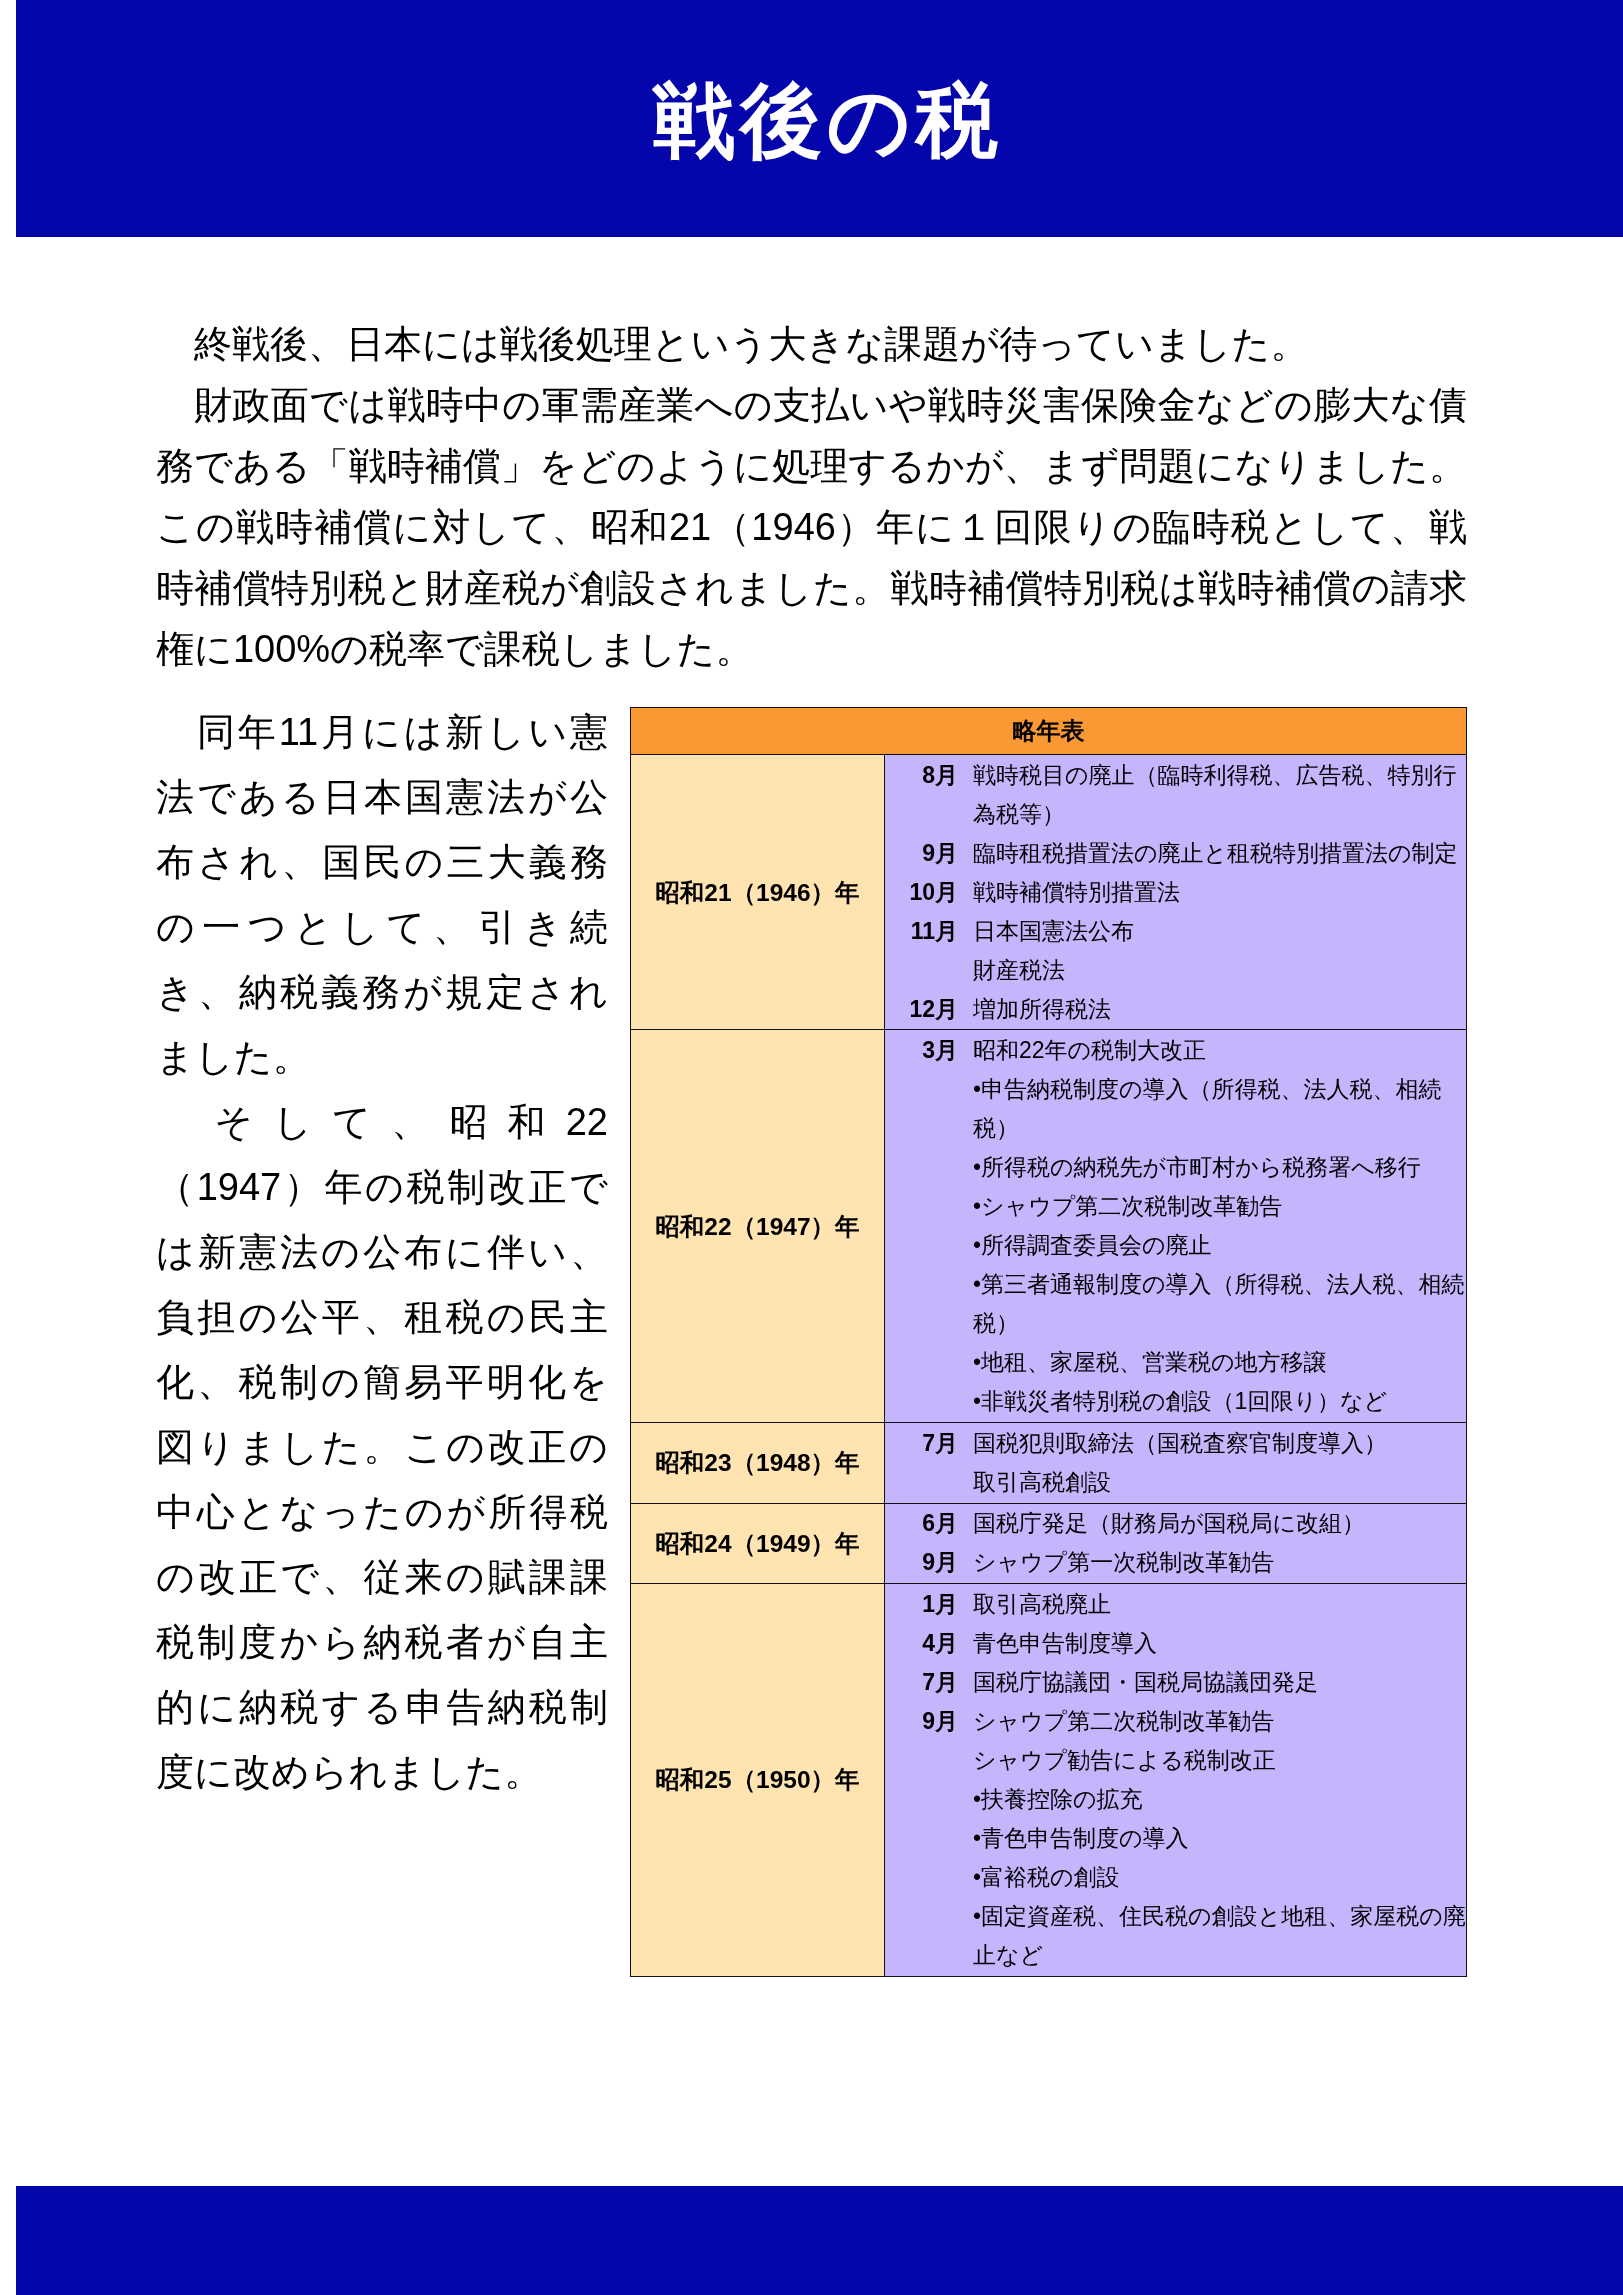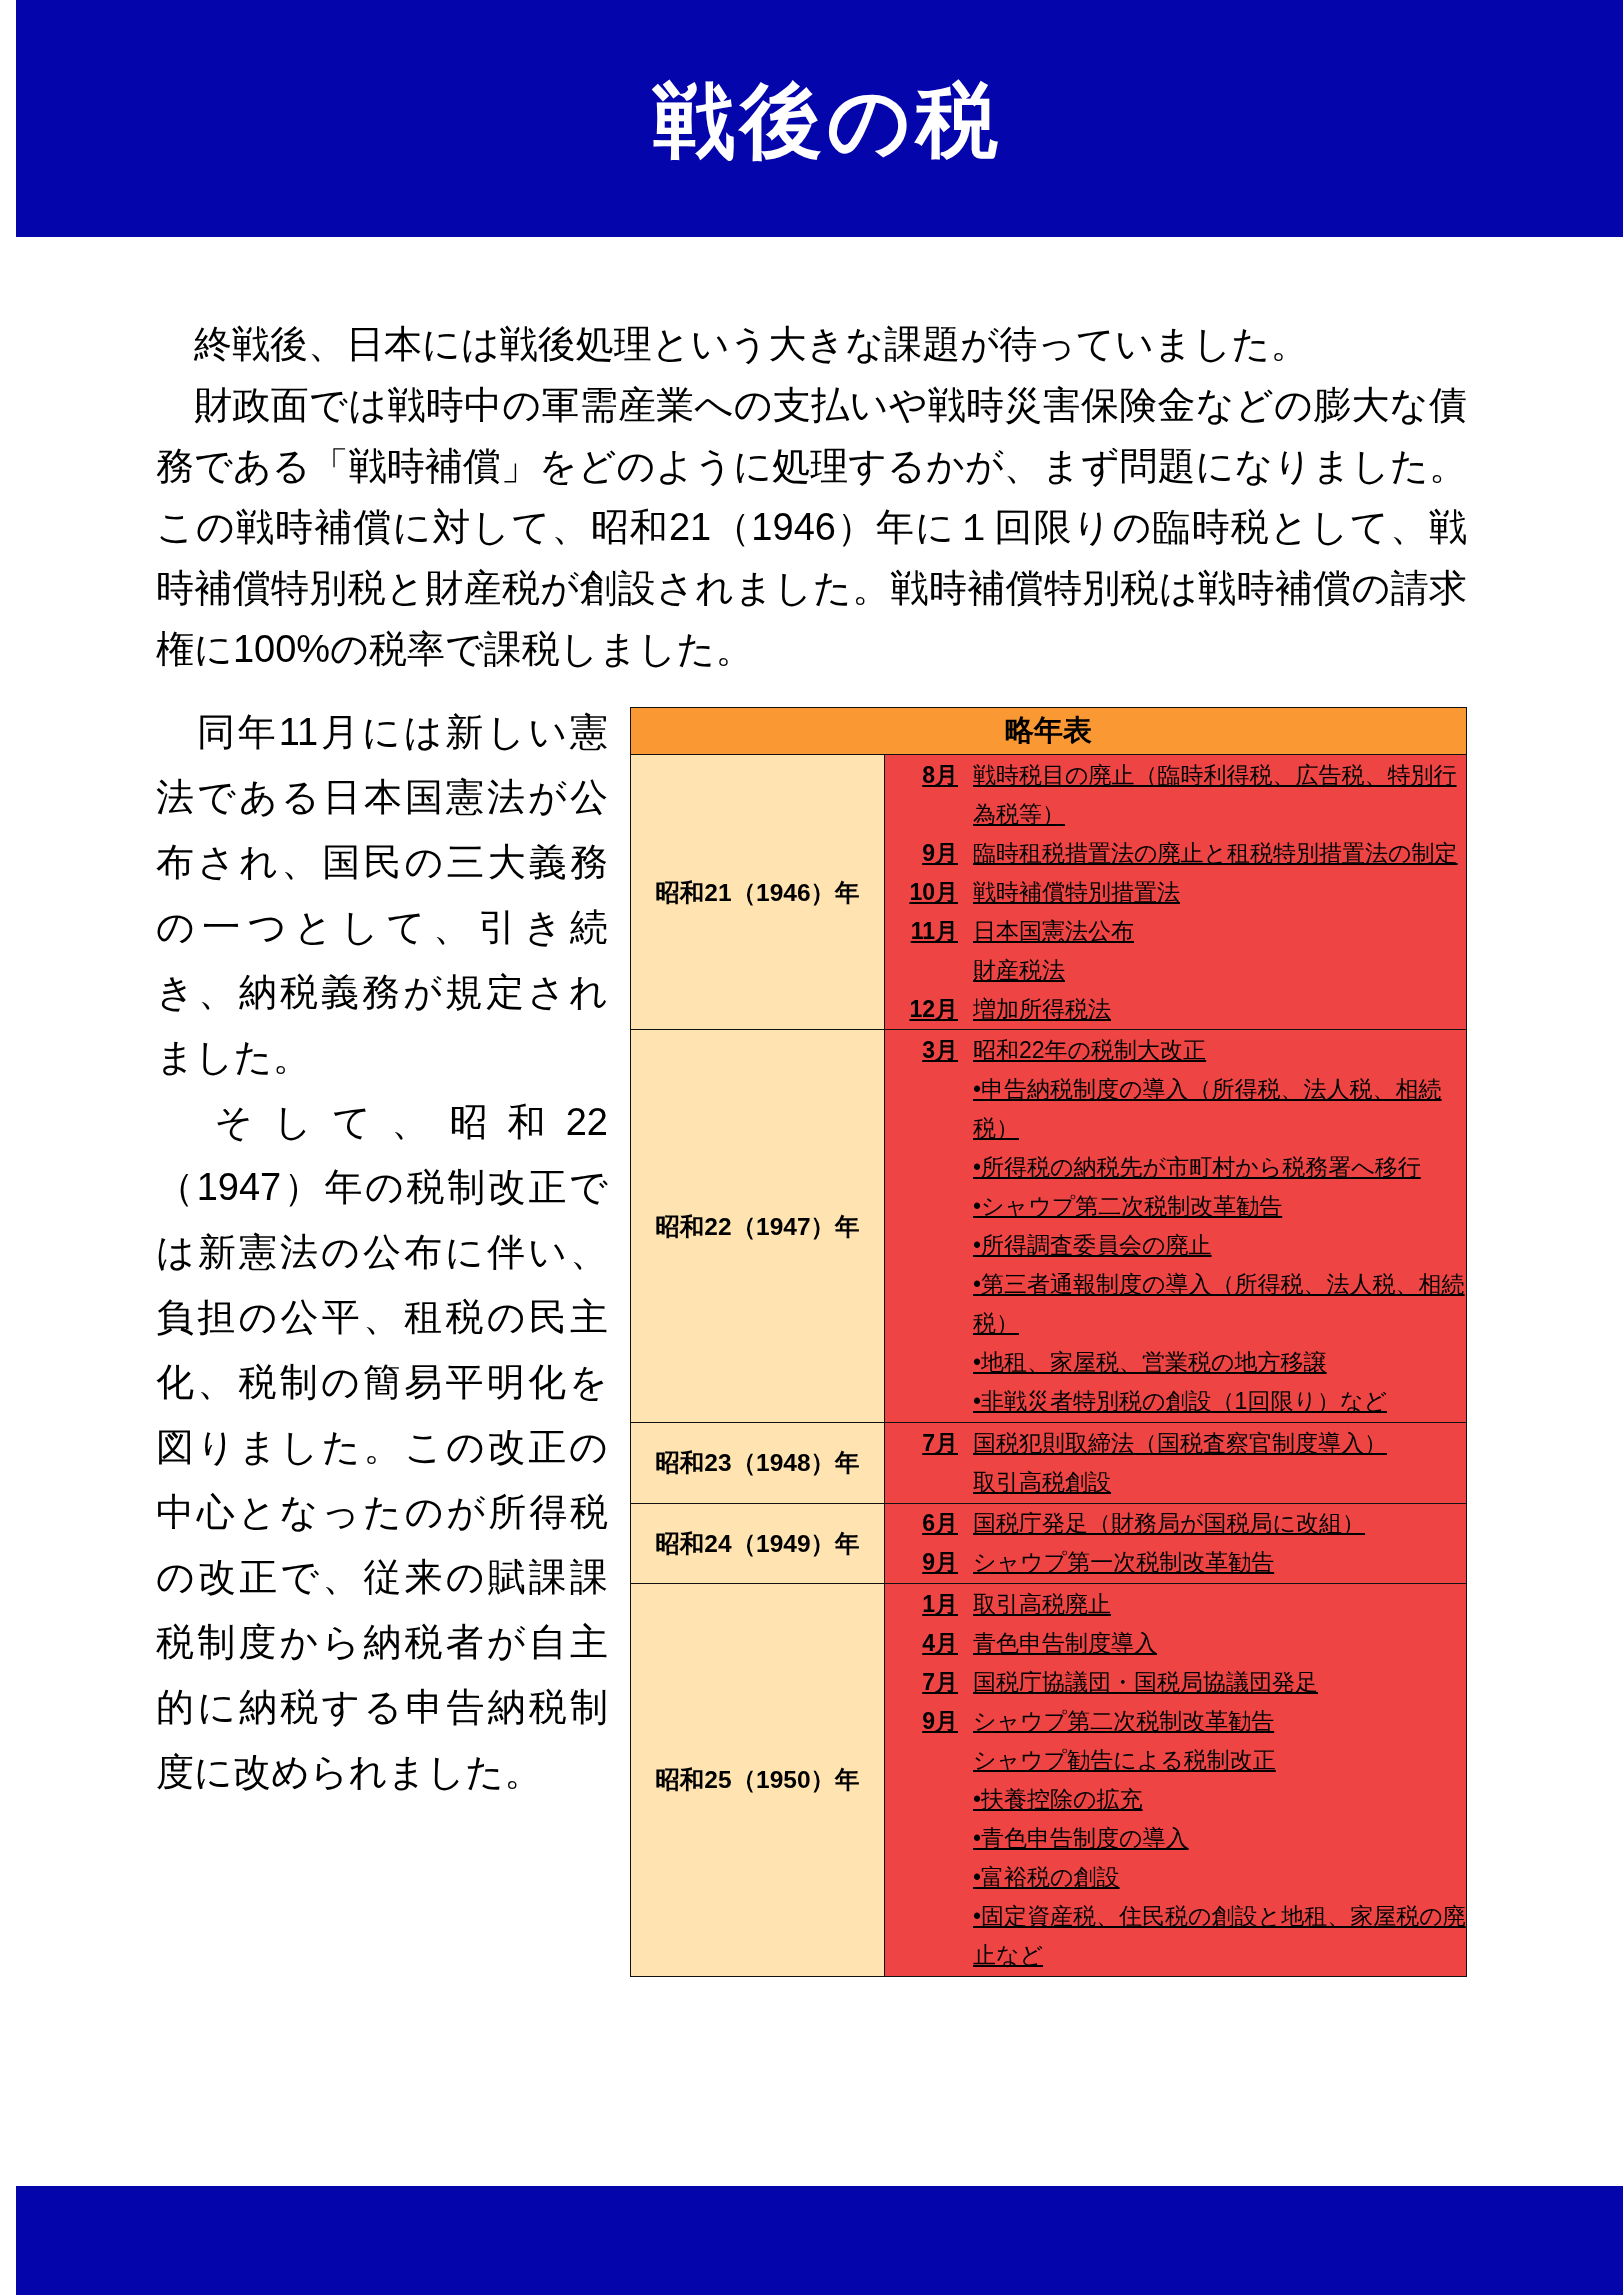--- a/index.html
+++ b/index.html
@@ -36,28 +36,28 @@
     text-justify:inter-ideograph;
   }
 
   .chron{
     float:right;width:837px;margin-left:22px;margin-top:6.8px;
     border-collapse:collapse;background:#ffffff;
     box-shadow:8.5px 10px 6px rgba(125,125,125,0.55);
   }
   .chron th{
     background:var(--orange);border:1.7px solid #111;
-    font-size:29px;font-weight:bold;height:47px;text-align:center;
+    font-size:24px;font-weight:bold;height:47px;text-align:center;
   }
   .chron td{border:1.7px solid #111;vertical-align:middle;}
   .chron td.year{
     background:var(--cream);width:254px;text-align:center;
     font-weight:bold;font-size:24.5px;
   }
-  .chron td.events{padding:0.8px 0;background:#ef4444;text-decoration:underline;}
+  .chron td.events{padding:0.8px 0;background:#c4b5fd;}
   .evt-line{display:flex;line-height:39px;font-size:23px;}
   .evt-line .mo{flex:none;width:73px;text-align:right;font-weight:bold;}
   .evt-line .tx{margin-left:15px;letter-spacing:0;}
 </style>
 </head>
 <body>
 
 <div class="page">
 
   <div class="band top">

